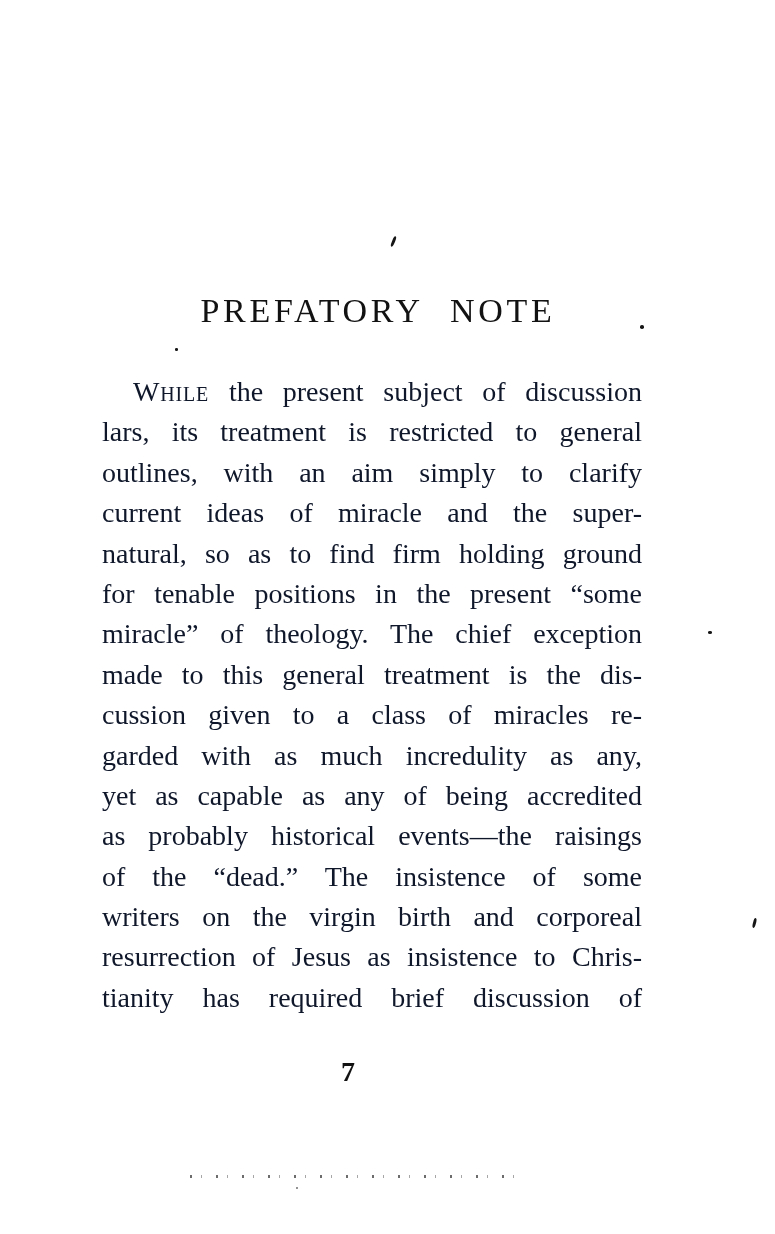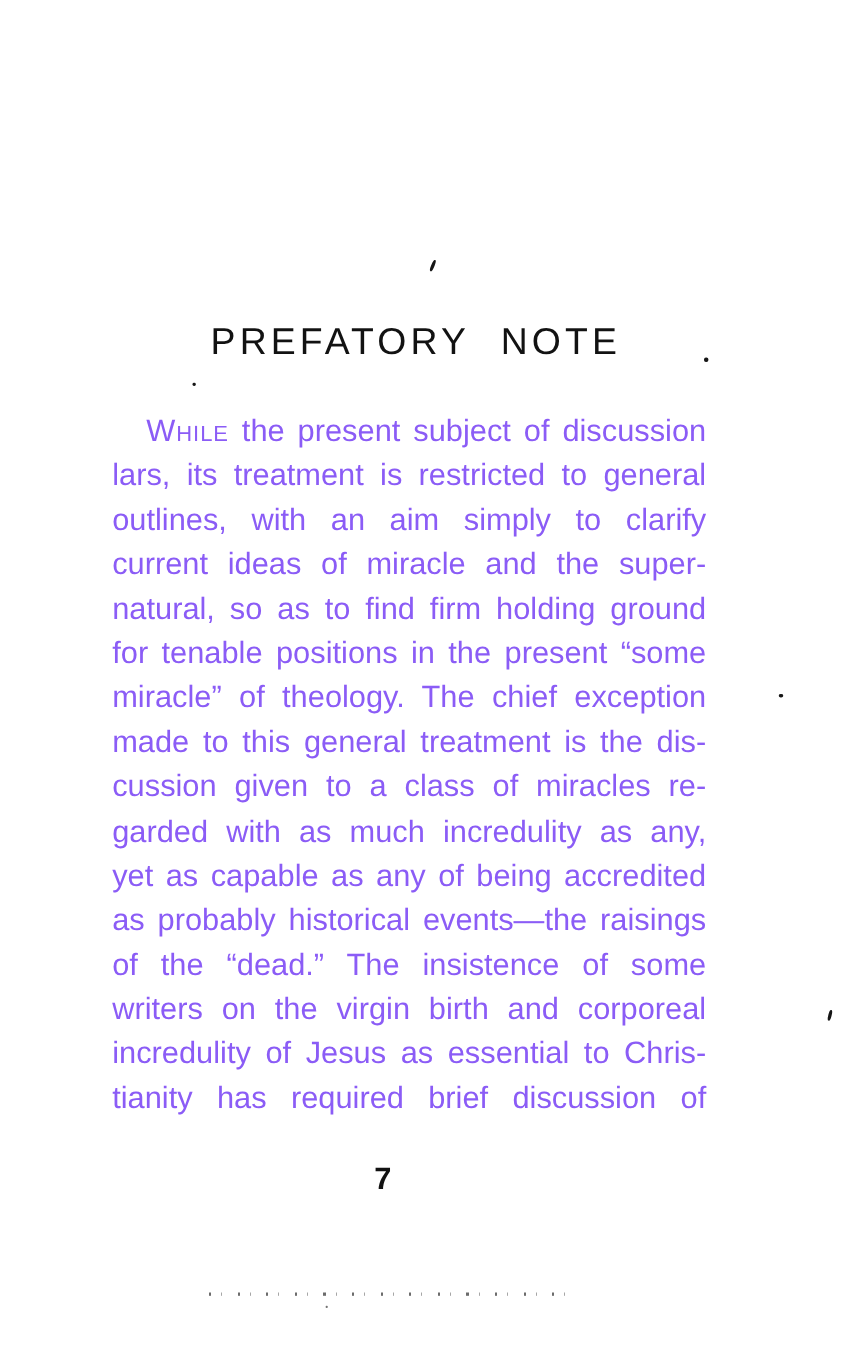--- a/index.html
+++ b/index.html
@@ -6,21 +6,21 @@
     margin: 0;
     padding: 0;
     background: #ffffff;
   }
   .page {
     position: relative;
     width: 775px;
     height: 1234px;
     background: #ffffff;
     overflow: hidden;
-    font-family: Liberation Sans, sans-serif;
+    font-family: Liberation Serif, serif;
     color: #151515;
   }
 
   
   .title {
     position: absolute;
     left: 104px;
     top: 292px;
     width: 548px;
     text-align: center;
@@ -32,21 +32,21 @@
   }
 
   
   .body-block {
     position: absolute;
     left: 102px;
     top: 372px;
     width: 540px;
     font-size: 28px;
     line-height: 40.4px;
-    color: #8b5cf6;
+    color: #0f172a;
   }
   .bl {
     text-align: justify;
     text-align-last: justify;
     height: 40.4px;
     overflow: visible;
     white-space: nowrap;
   }
   .bl.first-line {
     padding-left: 31px;
@@ -119,20 +119,20 @@
         <div class="bl">natural, so as to find firm holding ground</div>
         <div class="bl">for tenable positions in the present “some</div>
         <div class="bl">miracle” of theology. The chief exception</div>
         <div class="bl">made to this general treatment is the dis-</div>
         <div class="bl">cussion given to a class of miracles re-</div>
         <div class="bl">garded with as much incredulity as any,</div>
         <div class="bl">yet as capable as any of being accredited</div>
         <div class="bl">as probably historical events—the raisings</div>
         <div class="bl">of the “dead.” The insistence of some</div>
         <div class="bl">writers on the virgin birth and corporeal</div>
-        <div class="bl">incredulity of Jesus as essential to Chris-</div>
+        <div class="bl">resurrection of Jesus as insistence to Chris-</div>
         <div class="bl">tianity has required brief discussion of</div>
       </div>
   </div>
 
   <div class="page-number">7</div>
 
 </div>
 
 </body></html>

